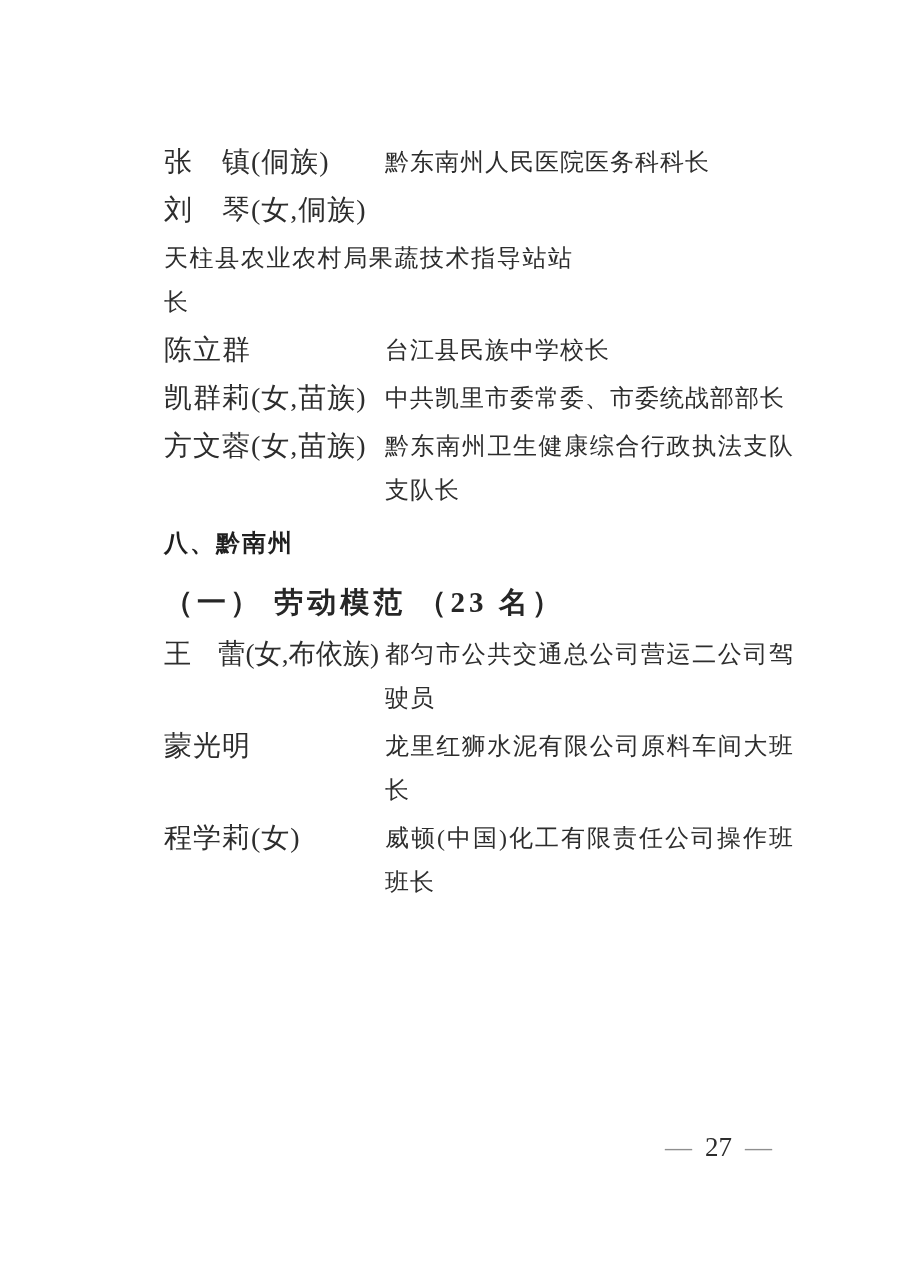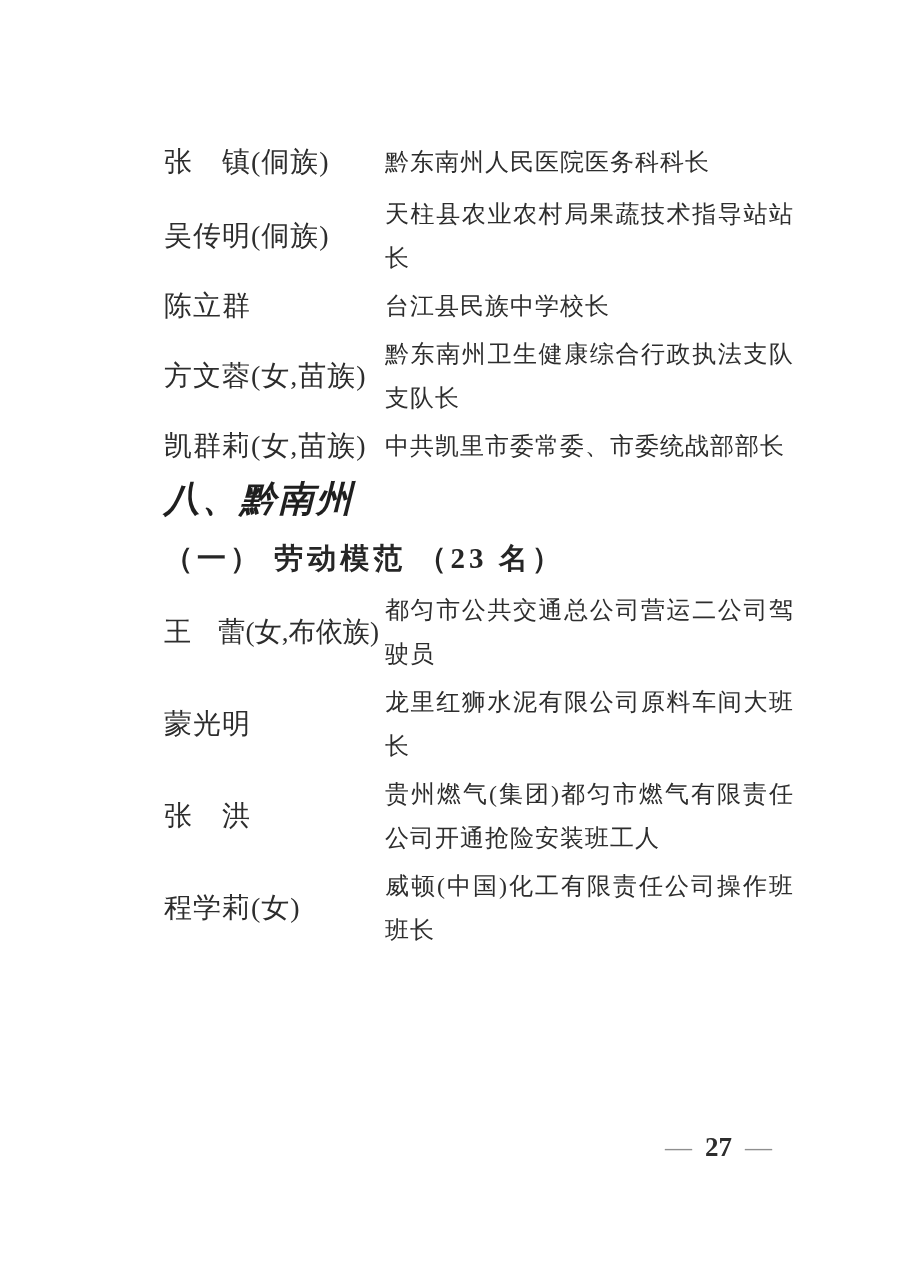--- a/index.html
+++ b/index.html
@@ -18,21 +18,21 @@
     color: #2d2d2d;
   }
   .content {
     position: absolute;
     left: 164px;
     top: 140px;
     width: 632px;
   }
   .entry {
     display: flex;
-    align-items: center;
+    align-items: flex-start;
     margin-bottom: 4px;
   }
   .entry .name {
     flex: none;
     width: 221px;
     white-space: nowrap;
     font-size: 28px;
     line-height: 44px;
     letter-spacing: 1px;
   }
@@ -47,26 +47,25 @@
     font-size: 24px;
     line-height: 44px;
     letter-spacing: 1px;
     text-align: justify;
     text-align-last: left;
     text-justify: inter-character;
   }
   .section-title {
     font-family: "Liberation Sans", "DejaVu Sans", sans-serif;
     font-weight: bold;
-    font-size: 36px;
+    font-size: 24px;
     line-height: 46px;
     letter-spacing: 2px;
     color: #1f1f1f;
     margin: 8px 0 3px 0;
-    font-style: italic;
   }
   .subsection-title {
     font-size: 29px;
     line-height: 44px;
     letter-spacing: 4px;
     font-weight: 600;
     color: #262626;
     margin: 14px 0 8px 0;
   }
   .page-footer {
@@ -78,66 +77,61 @@
     gap: 13px;
     font-size: 27px;
     line-height: 30px;
   }
   .page-footer .dash {
     color: #8f8f8f;
     letter-spacing: 0;
   }
   .page-footer .num {
     color: #2d2d2d;
-    font-weight: bold;
   }
 </style>
 </head>
 <body>
 
 <div class="page">
   <div class="content">
 
     <div class="entry">
       <div class="name">张　镇(侗族)</div>
       <div class="position">黔东南州人民医院医务科科长</div>
     </div>
     <div class="entry">
+      <div class="name">刘　琴(女,侗族)</div>
     </div>
     <div class="entry">
-      <div class="name">吴传明(侗族)</div>
       <div class="position">天柱县农业农村局果蔬技术指导站站长</div>
     </div>
     <div class="entry">
       <div class="name">陈立群</div>
       <div class="position">台江县民族中学校长</div>
     </div>
     <div class="entry">
+      <div class="name">凯群莉(女,苗族)</div>
+      <div class="position">中共凯里市委常委、市委统战部部长</div>
+    </div>
+    <div class="entry">
       <div class="name">方文蓉(女,苗族)</div>
       <div class="position">黔东南州卫生健康综合行政执法支队支队长</div>
-    </div>
-    <div class="entry">
-      <div class="name">凯群莉(女,苗族)</div>
-      <div class="position">中共凯里市委常委、市委统战部部长</div>
     </div>
 
     <div class="section-title">八、黔南州</div>
     <div class="subsection-title">（一） 劳动模范 （23 名）</div>
 
     <div class="entry">
       <div class="name condensed">王　蕾(女,布依族)</div>
       <div class="position">都匀市公共交通总公司营运二公司驾驶员</div>
     </div>
     <div class="entry">
       <div class="name">蒙光明</div>
       <div class="position">龙里红狮水泥有限公司原料车间大班长</div>
-    </div>
-    <div class="entry">
-      <div class="name">张　洪</div>
-      <div class="position">贵州燃气(集团)都匀市燃气有限责任公司开通抢险安装班工人</div>
     </div>
     <div class="entry">
       <div class="name">程学莉(女)</div>
       <div class="position">威顿(中国)化工有限责任公司操作班班长</div>
     </div>
 
   </div>
 
   <div class="page-footer">
     <span class="dash">—</span>

